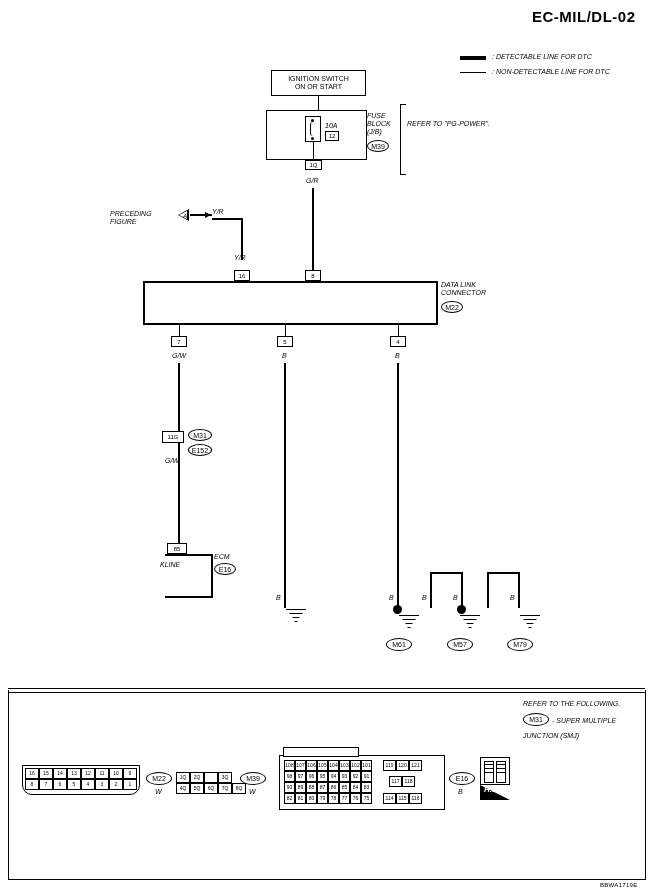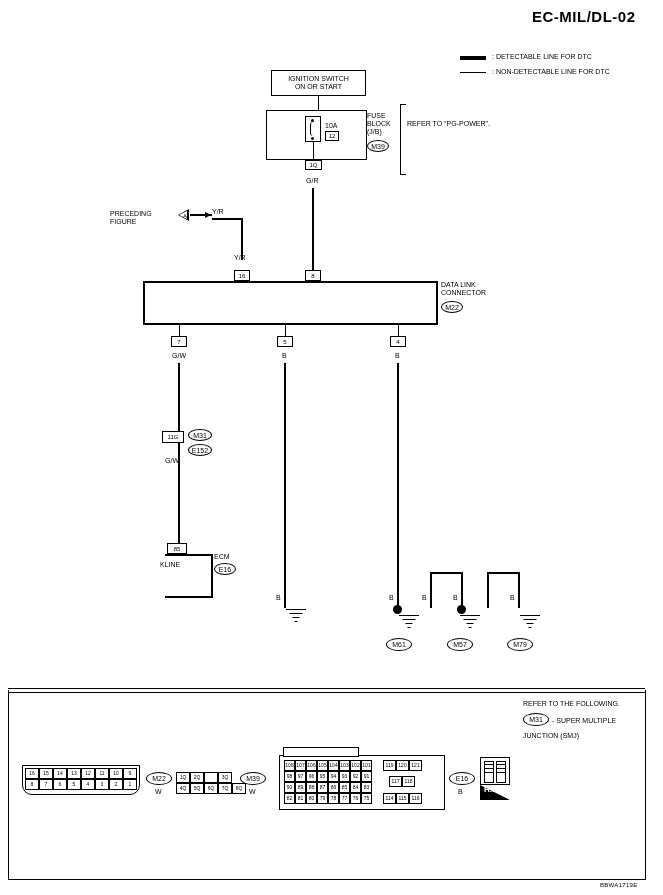--- a/index.html
+++ b/index.html
@@ -19,20 +19,21 @@
     position: relative;
     width: 663px;
     height: 835px;
   }
   .txt {
     position: absolute;
     font-size: 7px;
     line-height: 8px;
     white-space: pre;
     letter-spacing: 0px;
+    font-style: italic;
   }
   .title {
     position: absolute;
     font-size: 15px;
     font-weight: bold;
     letter-spacing: 0.5px;
     white-space: pre;
   }
   .line {
     position: absolute;

